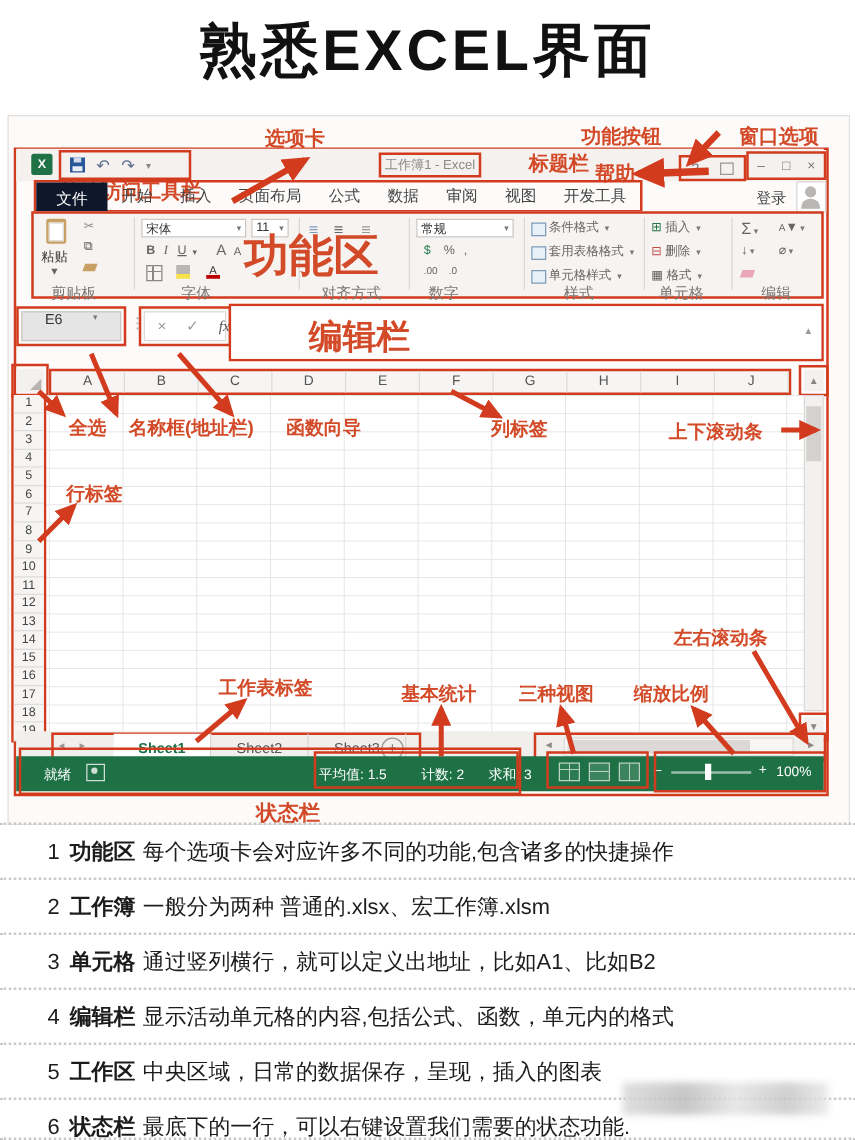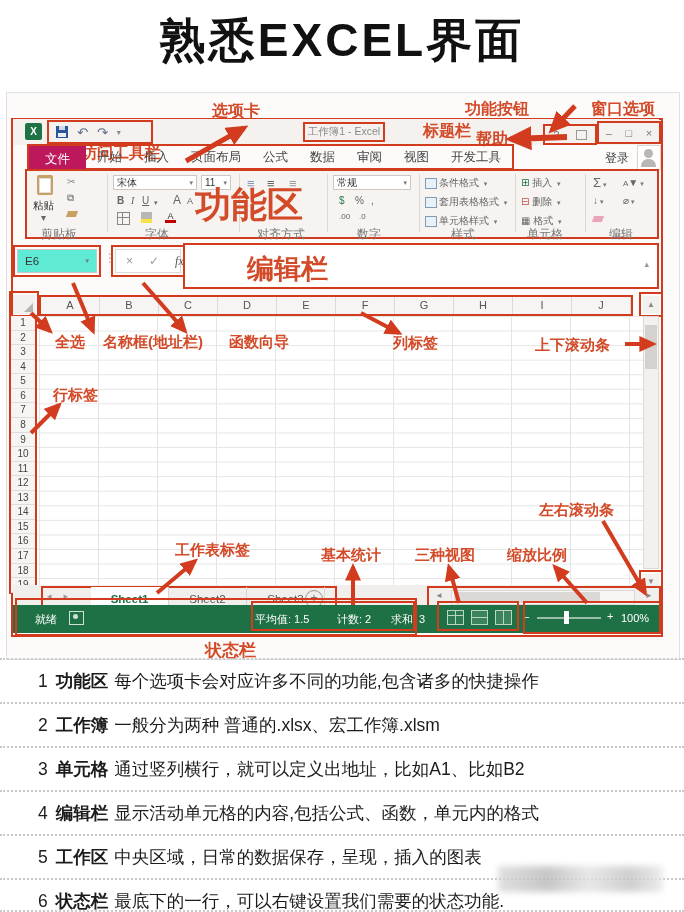--- a/index.html
+++ b/index.html
@@ -26,21 +26,21 @@
   .save-ic:before{content:"";position:absolute;left:3px;top:0;width:6px;height:4px;background:#cfd9ea;}
   .save-ic:after{content:"";position:absolute;left:2px;bottom:1px;width:8px;height:4px;background:#e8edf5;}
   .qat-g{color:#5a6c8a;font-size:13px;line-height:1;}
   .tiny{font-size:8px;color:#888;}
   .doc-title{left:296px;top:29px;width:82px;height:20px;font-size:10.5px;color:#8a8a8a;
              display:flex;align-items:center;justify-content:center;}
   .ctl-box{display:flex;align-items:center;justify-content:space-around;color:#777;}
   
   .tabrow{left:20px;top:51px;height:26px;display:flex;align-items:stretch;border:2px solid #d23b1e;box-sizing:border-box;}
   .rtab{font-size:12.5px;color:#444;padding:0 11px;display:flex;align-items:center;}
-  .rtab:first-child{background:#be185d;color:#fff;padding:13px 16px;font-family:Liberation Serif, serif;}
+  .rtab:first-child{background:#0f172a;color:#fff;padding:13px 16px;font-family:Liberation Serif, serif;}
   .signin{left:598px;top:57px;font-size:12px;color:#444;}
   .avatar{left:630px;top:52px;width:22px;height:23px;background:#fff;border:1px solid #d8d5d2;}
   .avatar .head{position:absolute;left:6px;top:3px;width:9px;height:9px;border-radius:50%;background:#b9b6b3;}
   .avatar .bod{position:absolute;left:3px;top:13px;width:15px;height:8px;border-radius:7px 7px 0 0;background:#b9b6b3;}
   
   .ribbon{left:18px;top:76px;width:634px;height:70px;background:#f6f3f1;border:2px solid #d23b1e;box-sizing:border-box;}
   .ribbon .sep{position:absolute;top:3px;width:1px;height:58px;background:#dcd8d5;}
   .gl{position:absolute;top:55px;font-size:12px;color:#777;}
   .clip-ic{position:absolute;left:10px;top:4px;width:16px;height:20px;background:#c9a063;border-radius:2px;}
   .clip-ic:before{content:"";position:absolute;left:2px;top:3px;width:12px;height:15px;background:#fff;border:1px solid #ddd;box-sizing:border-box;}
@@ -53,22 +53,22 @@
   .fnqu{left:188px;top:88px;font-size:36px;z-index:60;}
   .border-ic{position:absolute;width:11px;height:11px;border:1px solid #888;
              background:linear-gradient(#0000 4px,#888 4px,#888 5px,#0000 5px),linear-gradient(90deg,#0000 4px,#888 4px,#888 5px,#0000 5px);}
   .fill-ic{position:absolute;width:11px;height:11px;background:linear-gradient(#b9b6b3 7px,#f7e24a 7px);}
   .fcol-ic{position:absolute;width:11px;height:12px;font-size:9px;color:#333;text-align:center;}
   .fcol-ic:after{content:"";position:absolute;left:0;bottom:0;width:11px;height:3px;background:#c00000;}
   .sty-ic{position:absolute;width:10px;height:9px;border:1px solid #7f9db9;background:#e8f0f8;}
   .grn{color:#217346;} .rd{color:#c0504d;}
   .eraser{position:absolute;width:10px;height:6px;background:#e8a6b8;transform:skewX(-20deg);}
   
-  .namebox-in{background:#5eead4;border:1px solid #cac7c4;width:100%;height:100%;display:flex;align-items:center;
-              justify-content:space-between;padding:0 7px;font-size:11.5px;color:#333;box-sizing:border-box;}
+  .namebox-in{background:#e5e5e5;border:1px solid #cac7c4;width:100%;height:100%;display:flex;
+              justify-content:space-between;padding:0 18px;font-size:11.5px;color:#333;box-sizing:border-box;}
   .fx-in{background:#fff;border:1px solid #dcd9d6;width:100%;height:100%;display:flex;align-items:center;
          gap:16px;padding-left:10px;font-size:12px;color:#9a9a9a;box-sizing:border-box;}
   .fbar-in{background:#fff;width:100%;height:100%;position:relative;}
   
   .sel-all{width:100%;height:100%;background:#f3f1ef;position:relative;}
   .sel-all:after{content:"";position:absolute;right:2px;bottom:2px;border-left:9px solid transparent;border-bottom:9px solid #b7b4b1;}
   .colhdr{left:32px;top:202px;width:594px;height:21px;background:#f7f5f3;display:flex;border:2px solid #d23b1e;box-sizing:border-box;}
   .colcell{width:59px;font-size:11px;color:#555;text-align:center;line-height:17px;border-right:1px solid #dddad7;box-sizing:border-box;flex:none;}
   .grid{left:30px;top:223px;width:608px;height:277px;background:#fff;
         background-image:linear-gradient(to right,#e5e5e5 1px,transparent 1px),linear-gradient(to bottom,#e5e5e5 1px,transparent 1px);
@@ -218,21 +218,21 @@
 
     <div class="mini" style="left:566px;top:5px;font-size:13px;"><span>Σ</span><span class="dd">▾</span></div>
     <div class="mini" style="left:596px;top:7px;"><span style="font-size:8px;">A</span><span>▼</span><span class="dd">▾</span></div>
     <div class="mini" style="left:566px;top:25px;"><span>↓</span><span class="dd">▾</span></div>
     <div class="mini" style="left:596px;top:25px;">⌀<span class="dd">▾</span></div>
     <div class="eraser" style="left:566px;top:45px;"></div>
 
     <span class="gl" style="left:14px;">剪贴板</span>
     <span class="gl" style="left:118px;">字体</span>
     <span class="gl" style="left:230px;">对齐方式</span>
-    <span class="gl" style="left:330px;">数字</span>
+    <span class="gl" style="left:316px;">数字</span>
     <span class="gl" style="left:424px;">样式</span>
     <span class="gl" style="left:500px;">单元格</span>
     <span class="gl" style="left:582px;">编辑</span>
   </div>
   <div class="rlabel fnqu">功能区</div>
 
   <div class="a red-box" style="left:6px;top:152px;width:88px;height:32px;padding:2px;">
     <div class="namebox-in">
       <span>E6</span>
         <span class="dd">▾</span>

